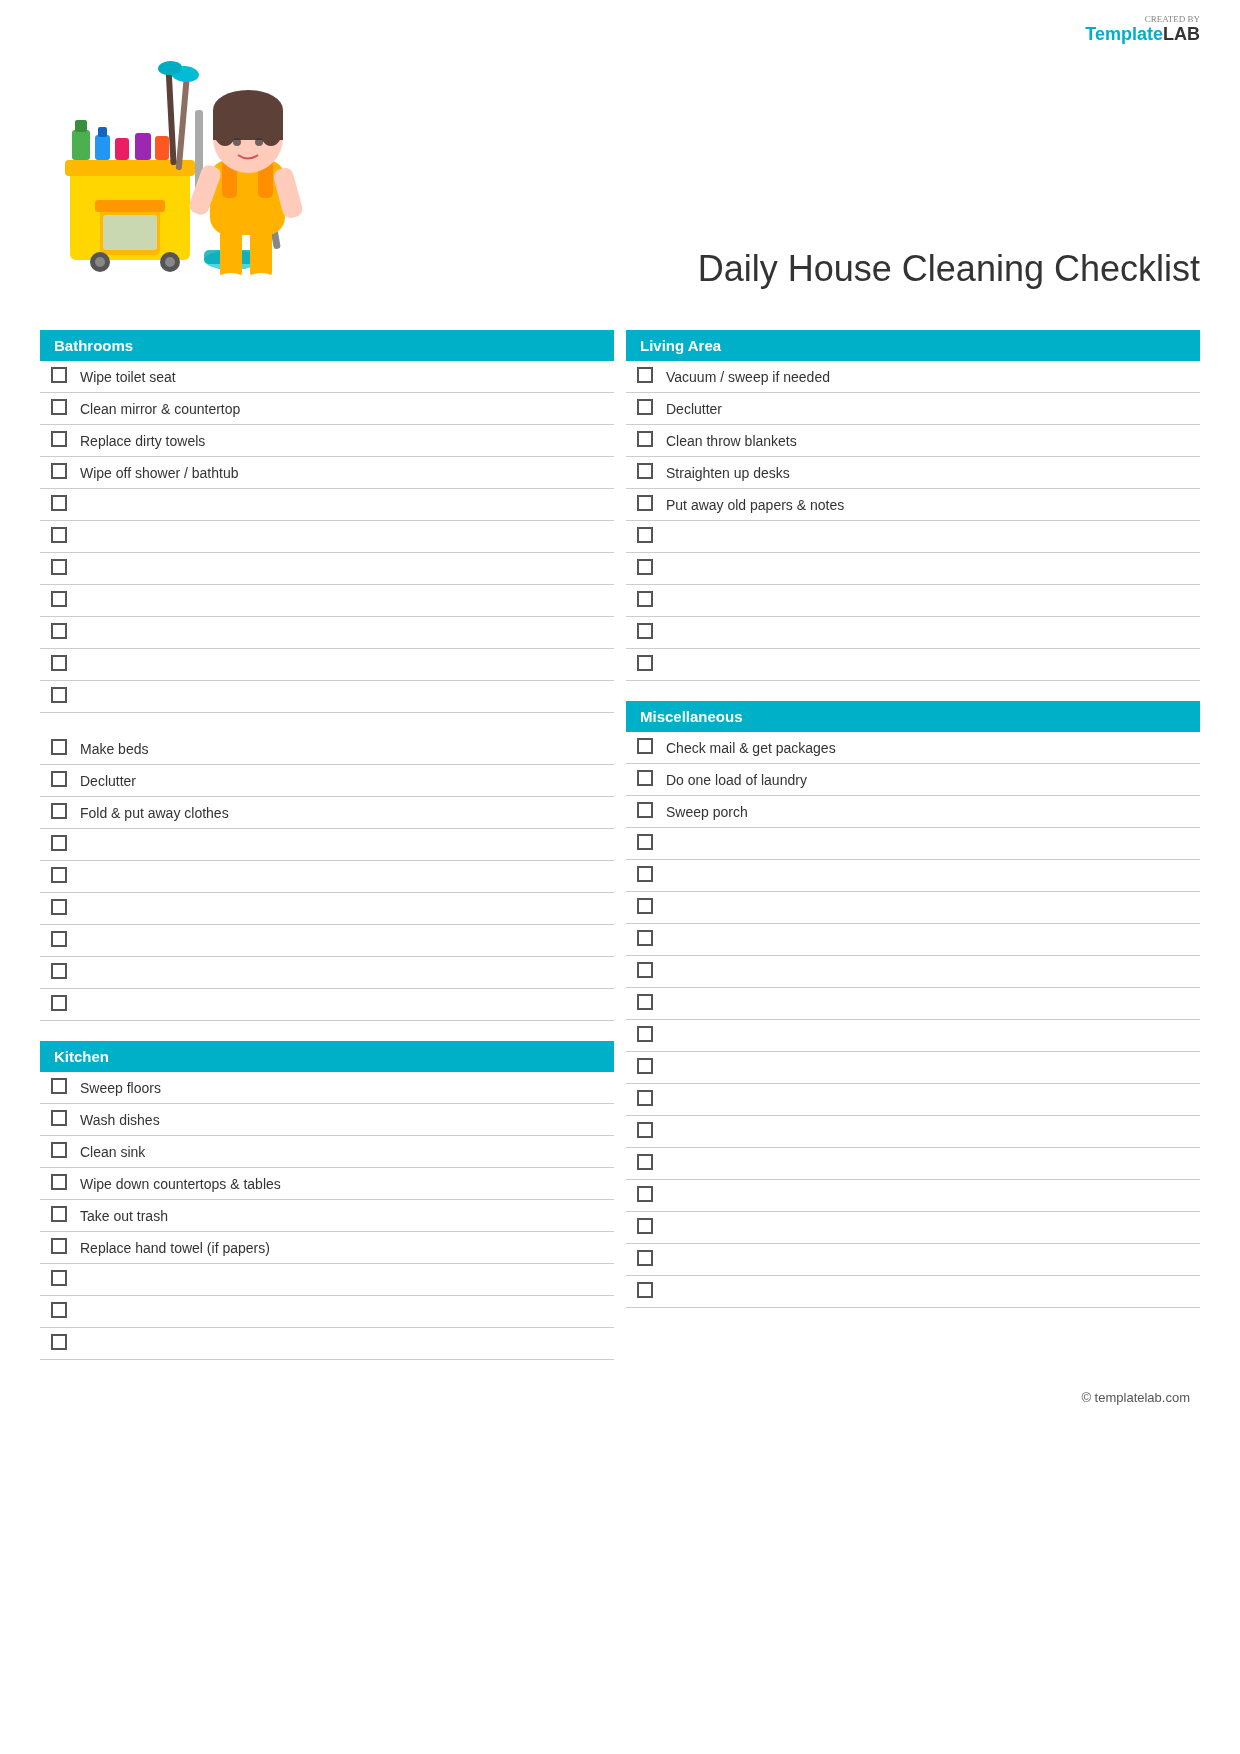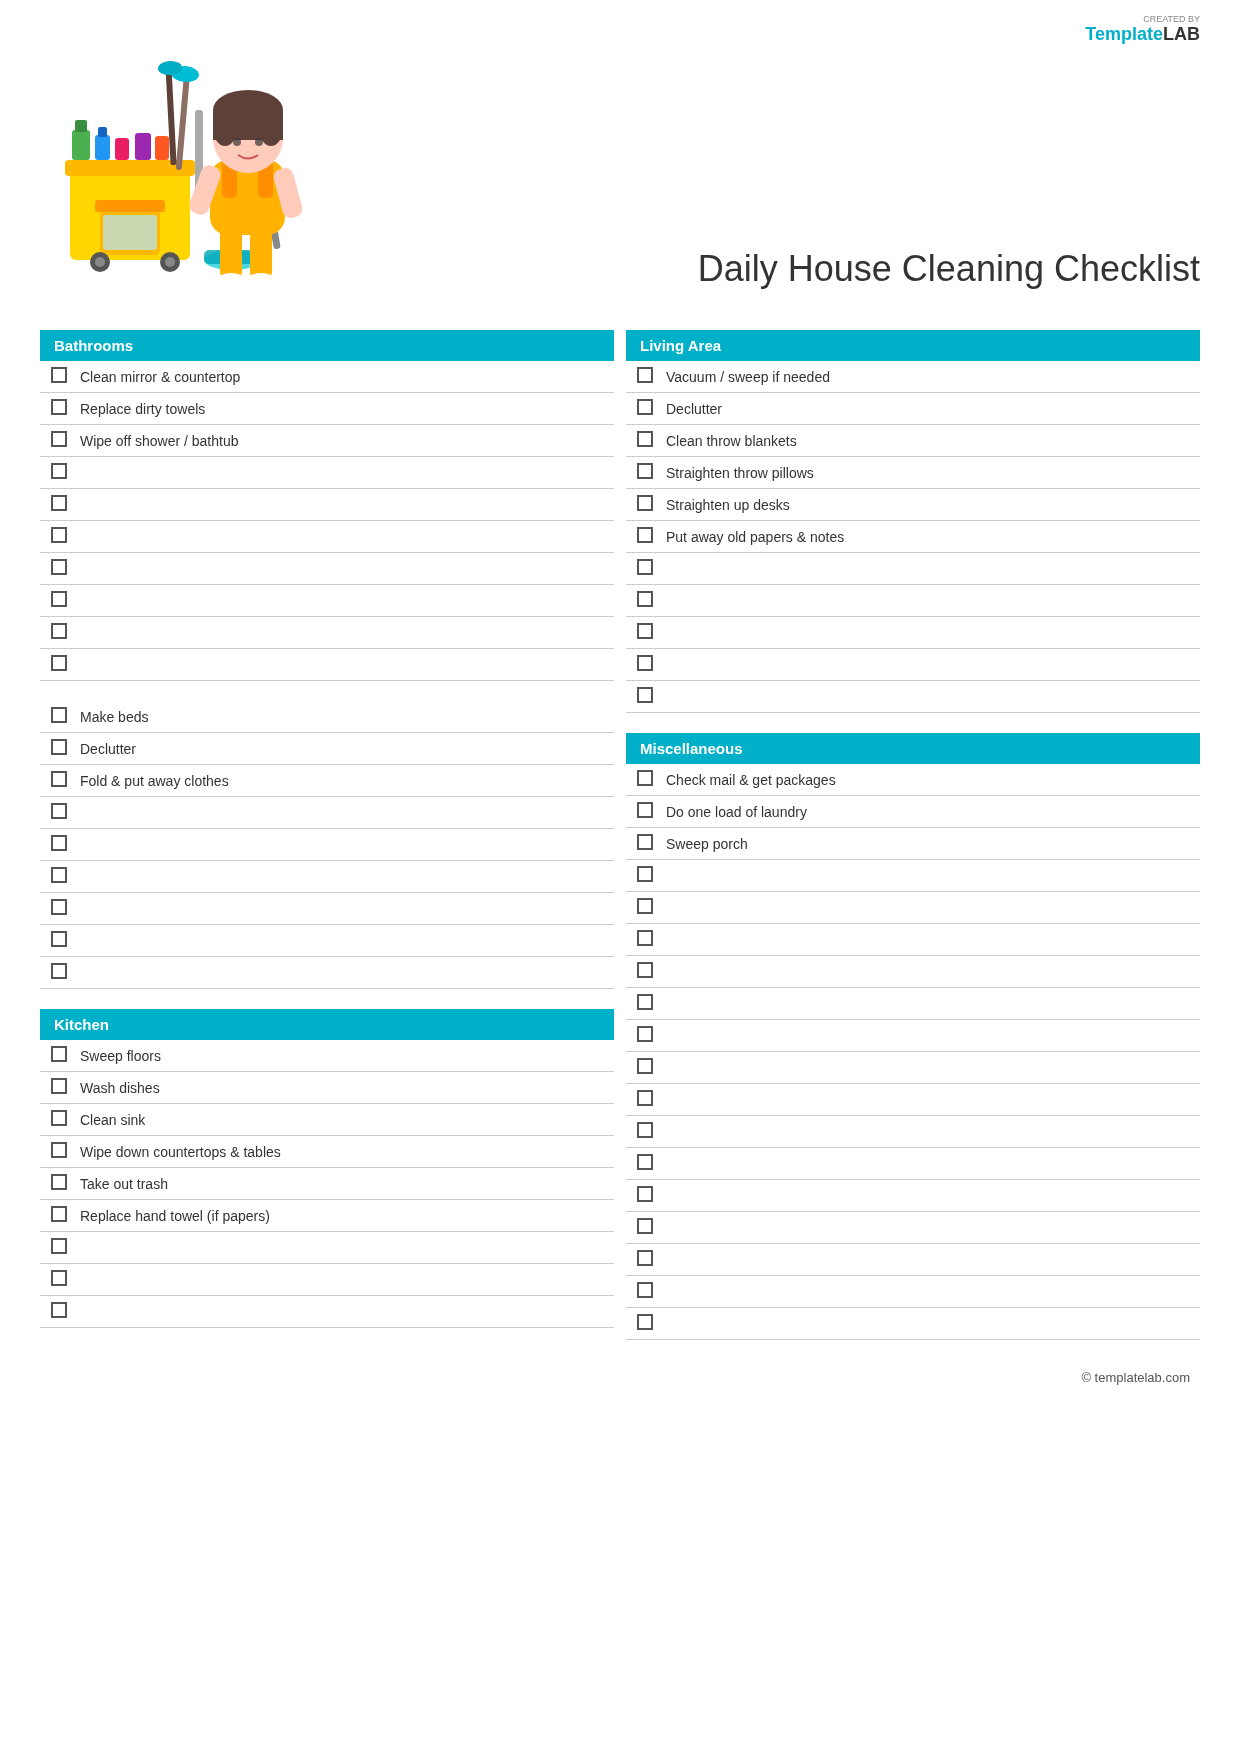--- a/index.html
+++ b/index.html
@@ -24,20 +24,21 @@
       top: 14px;
       right: 40px;
       font-size: 13px;
       color: #333;
       text-align: right;
     }
     .logo-area .created-by {
       font-size: 9px;
       color: #888;
       display: block;
+      font-family: Liberation Serif, serif;
     }
     .logo-area .brand {
       font-size: 18px;
       font-weight: bold;
     }
     .logo-area .brand span {
       color: #00b0c8;
     }
 
     .illustration {
@@ -207,20 +208,24 @@
   <div class="page-title">Daily House Cleaning Checklist</div>
 </div>
 
 <div class="columns">
 
   <div class="col">
 
     <div class="section-header">Bathrooms</div>
     <table class="checklist">
       <tbody>
+          <tr>
+            <td class="cb"><span class="checkbox"></span></td>
+            <td class="label">Wipe toilet seat</td>
+          </tr>
       <tr>
             <td class="cb"><span class="checkbox"></span></td>
             <td class="label">Clean mirror &amp; countertop</td>
           </tr>
       <tr>
             <td class="cb"><span class="checkbox"></span></td>
             <td class="label">Replace dirty towels</td>
           </tr>
       <tr>
             <td class="cb"><span class="checkbox"></span></td>
@@ -358,24 +363,20 @@
       <tr>
             <td class="cb"><span class="checkbox"></span></td>
             <td class="label">Declutter</td>
           </tr>
       <tr>
             <td class="cb"><span class="checkbox"></span></td>
             <td class="label">Clean throw blankets</td>
           </tr>
       <tr>
             <td class="cb"><span class="checkbox"></span></td>
-            <td class="label">Straighten throw pillows</td>
-          </tr>
-      <tr>
-            <td class="cb"><span class="checkbox"></span></td>
             <td class="label">Straighten up desks</td>
           </tr>
       <tr>
             <td class="cb"><span class="checkbox"></span></td>
             <td class="label">Put away old papers &amp; notes</td>
           </tr>
       <tr>
             <td class="cb"><span class="checkbox"></span></td>
             <td class="label">&nbsp;</td>
           </tr>

